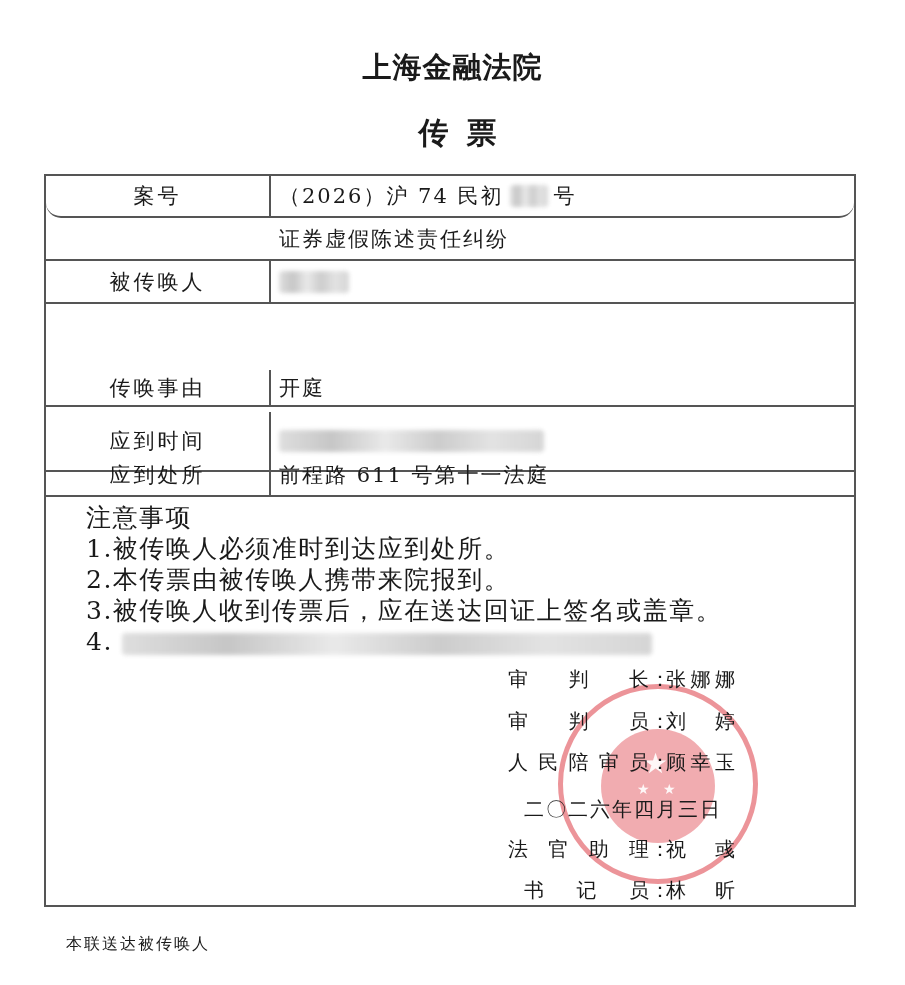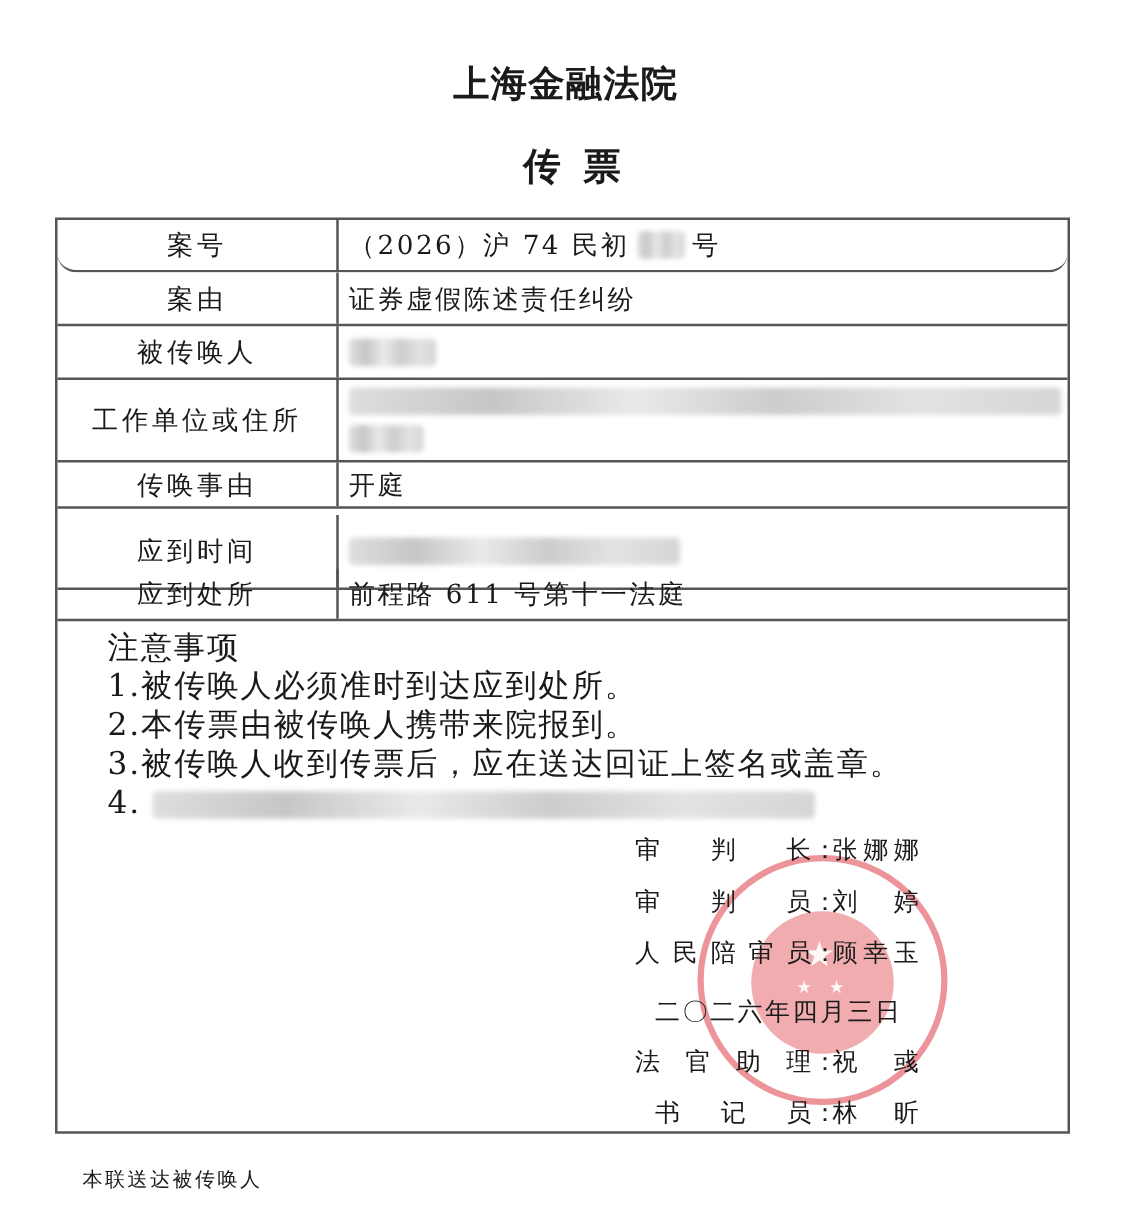--- a/index.html
+++ b/index.html
@@ -41,38 +41,30 @@
   <div class="row" style="top:0;height:42px;border-radius:15px;">
     <div class="label">案号</div>
     <div class="value">
       <span>（2026）沪 74 民初</span>
       <span class="blur" style="width:38px;margin:0 6px;"></span>
       <span>号</span>
     </div>
   </div>
 
   <div class="row" style="top:42px;height:43px;">
-    <div class="label">案由</div>
     <div class="value">证券虚假陈述责任纠纷</div>
   </div>
 
   <div class="row" style="top:85px;height:43px;">
     <div class="label">被传唤人</div>
     <div class="value">
       <span class="blur" style="width:70px;"></span>
     </div>
   </div>
 
-  <div class="row" style="top:128px;height:66px;">
-    <div class="label">工作单位或住所</div>
-    <div class="value" style="flex-direction:column;align-items:flex-start;justify-content:center;gap:8px;">
-      <span class="blur" style="width:570px;"></span>
-      <span class="blur" style="width:60px;"></span>
-    </div>
-  </div>
 
   <div class="row" style="top:194px;height:37px;">
     <div class="label">传唤事由</div>
     <div class="value">开庭</div>
   </div>
 
   <div class="row" style="top:236px;height:60px;">
     <div class="label">应到时间</div>
     <div class="value">
       <span class="blur" style="width:265px;"></span>

